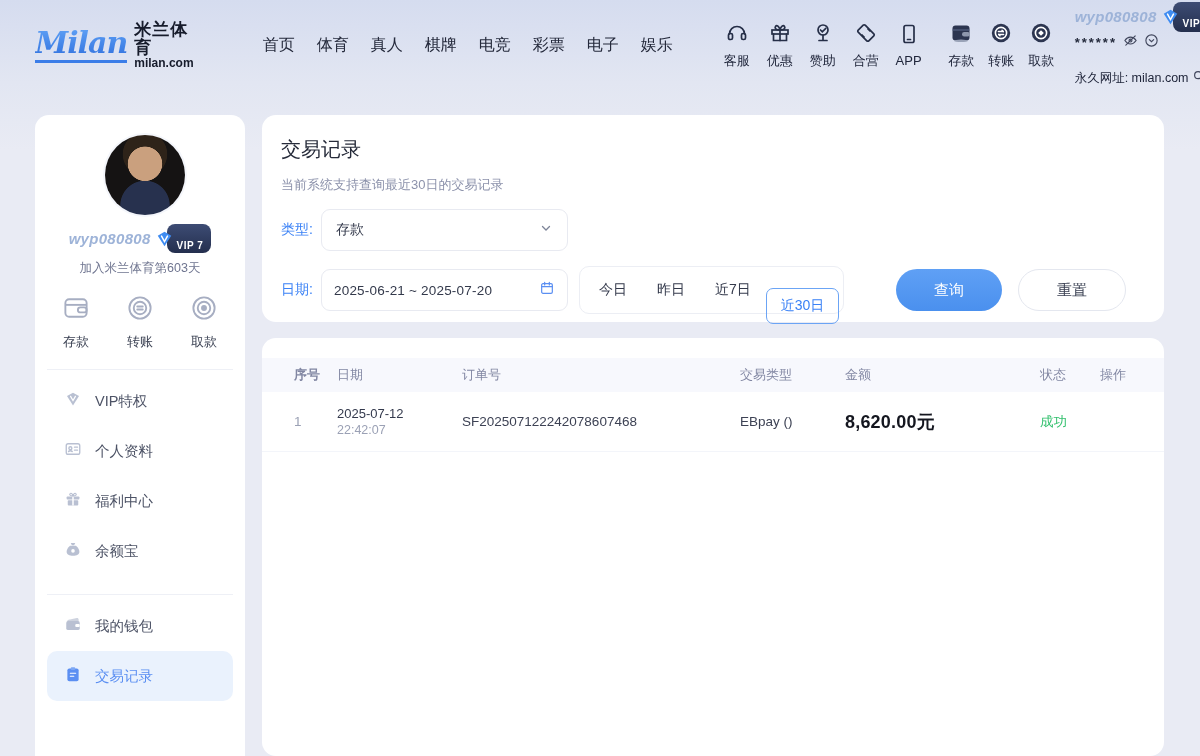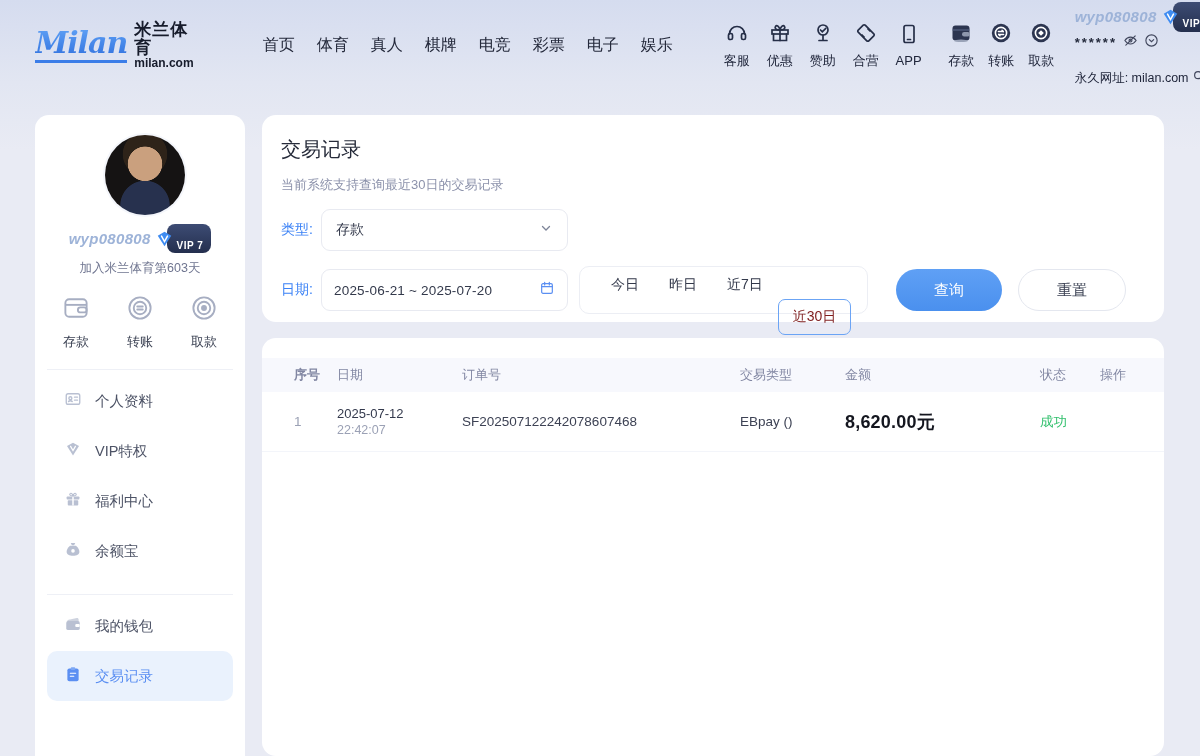--- a/index.html
+++ b/index.html
@@ -86,25 +86,25 @@
   .fc-title { font-size:20px; font-weight:500; color:#262b3a; padding:21px 0 0 19px; }
   .fc-sub { font-size:13px; color:#8c92ab; padding:13px 0 0 19px; }
   .fc-row { display:flex; align-items:center; margin-top:15px; padding-left:19px; }
   .fc-label { font-size:14px; color:#3b82f6; width:40px; flex:none;}
   .select-box { width:247px; height:42px; border:1px solid #e8eaf1; border-radius:9px;
     display:flex; align-items:center; padding:0 14px; cursor:pointer; background:#fff;}
   .select-box .val { font-size:14px; color:#33394b; flex:1;}
   .date-box { width:247px; height:42px; border:1px solid #e8eaf1; border-radius:9px;
     display:flex; align-items:center; padding:0 12px; cursor:pointer; background:#fff;}
   .date-box .val { font-size:13.5px; color:#33394b; flex:1; letter-spacing:.2px;}
-  .range-group { display:flex; align-items:flex-start; margin-left:11px; height:48px;
-    border:1px solid #eceef4; border-radius:10px; background:#fff; padding:0 16px;}
+  .range-group { display:flex; align-items:center; margin-left:11px; height:48px;
+    border:1px solid #eceef4; border-radius:10px; background:#fff; padding:0 4px;}
   .range-item { font-size:14px; color:#33394b; padding:8px 14px; cursor:pointer; border-radius:7px;
     border:1px solid transparent; white-space:nowrap;}
-  .range-item.active { color:#7f1d1d; border-color:#6ba4f5;margin-top:32px; }
+  .range-item.active { color:#3b82f6; border-color:#6ba4f5;margin-top:32px; }
   .fc-btns { margin-left:auto; margin-right:38px; display:flex; }
   .btn { height:42px; border-radius:22px; font-size:15px; display:flex; align-items:center;
     justify-content:center; cursor:pointer; }
   .btn-primary { width:106px; background:linear-gradient(180deg,#5fa0f5,#4a90ee); color:#fff; border:none;}
   .btn-ghost { width:108px; background:#fff; color:#3a4052; border:1px solid #e4e7ef; margin-left:16px;}
 
   
   .t-head,.t-row { display:grid;
     grid-template-columns:55px 125px 278px 105px 195px 1fr 60px 49px;
     align-items:center; padding:0 20px; }
@@ -291,33 +291,33 @@
             <circle cx="12" cy="12" r="1.6" fill="#a7aec2"></circle>
           </svg></span>
       <span class="lbl">取款</span>
     </div>
   </div>
 
   <div class="sb-div"></div>
 
   <div class="sb-menu">
     <div class="sb-item">
+      <span><svg viewBox="0 0 24 24" fill="#b9c0d2">
+            <path d="M12 3.5 20 8l-8 12.5L4 8z"></path>
+            <path d="M8.8 8.5 12 14l3.2-5.5" fill="none" stroke="#fff" stroke-width="1.6" stroke-linecap="round"></path>
+          </svg></span>
+      <span class="lbl">VIP特权</span>
+    </div>
+    <div class="sb-item">
       <span><svg viewBox="0 0 24 24" fill="none" stroke="#b9c0d2" stroke-width="1.8">
             <rect x="3" y="5" width="18" height="14" rx="2.5"></rect>
             <circle cx="8.5" cy="11" r="2"></circle>
             <path d="M6 15.5c.6-1.5 4.4-1.5 5 0M14 9.5h4M14 13.5h4" stroke-linecap="round"></path>
           </svg></span>
       <span class="lbl">个人资料</span>
-    </div>
-    <div class="sb-item">
-      <span><svg viewBox="0 0 24 24" fill="#b9c0d2">
-            <path d="M12 3.5 20 8l-8 12.5L4 8z"></path>
-            <path d="M8.8 8.5 12 14l3.2-5.5" fill="none" stroke="#fff" stroke-width="1.6" stroke-linecap="round"></path>
-          </svg></span>
-      <span class="lbl">VIP特权</span>
     </div>
     <div class="sb-item">
       <span><svg viewBox="0 0 24 24" fill="#b9c0d2">
             <rect x="3.5" y="8.5" width="17" height="4" rx="1"></rect>
             <rect x="5" y="13.5" width="14" height="7" rx="1.2"></rect>
             <path d="M11 8.5h2v12h-2z" fill="#fff"></path>
             <path d="M12 8c-4 0-5-1.8-4-3s3.2-.8 4 3zm0 0c4 0 5-1.8 4-3s-3.2-.8-4 3z" fill="none" stroke="#b9c0d2" stroke-width="1.5"></path>
           </svg></span>
       <span class="lbl">福利中心</span>
     </div>

